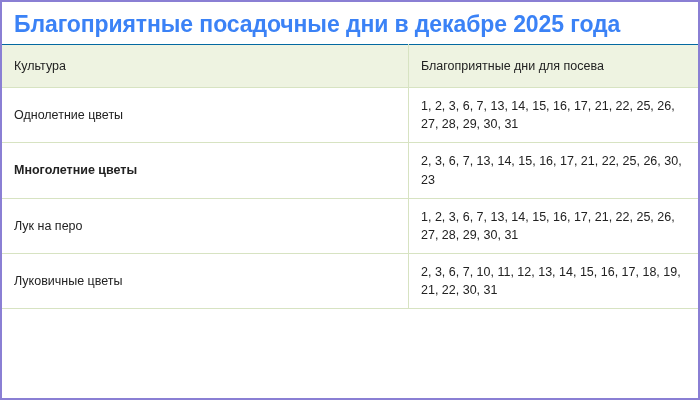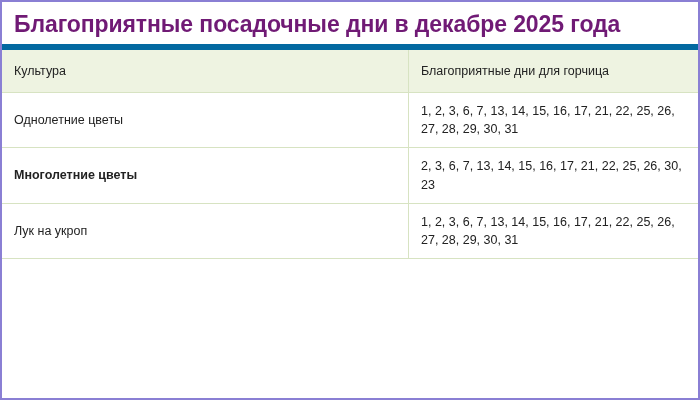--- a/index.html
+++ b/index.html
@@ -17,21 +17,21 @@
     box-sizing: border-box;
     width: 700px;
     height: 400px;
     border: 2px solid #8a7fd4;
     background: #ffffff;
     padding: 0;
     position: relative;
     overflow: hidden;
   }
   .title {
-    color: #701a75;
+    color: #3b82f6;
     font-size: 23px;
     font-weight: bold;
     line-height: 1.22;
     padding: 8px 14px 6px 12px;
     margin: 0;
     letter-spacing: -0.1px;
   }
   table.days-table {
     width: 100%;
     border-collapse: collapse;
@@ -57,48 +57,52 @@
     color: #222222;
     padding-top: 12px;
     padding-bottom: 12px;
   }
   table.days-table th.col-culture,
   table.days-table td.col-culture {
     width: 382px;
     border-right: 1px solid #d7e3c2;
   }
   table.days-table tr:first-child th {
-    border-top: 6px solid #0369a1;
+    border-top: 1px solid #0369a1;
   }
   .cell-strong {
     font-weight: bold;
     margin-left: 13px;
   }
 </style>
 </head>
 <body>
 
 <div class="page">
   <h1 class="title">Благоприятные посадочные дни в декабре 2025 года</h1>
 
   <table class="days-table">
     <thead>
       <tr>
         <th class="col-culture">Культура</th>
-        <th class="col-days">Благоприятные дни для горчица</th>
+        <th class="col-days">Благоприятные дни для посева</th>
       </tr>
     </thead>
     <tbody>
       <tr>
         <td class="col-culture">Однолетние цветы</td>
         <td class="col-days">1, 2, 3, 6, 7, 13, 14, 15, 16, 17, 21, 22, 25, 26, 27, 28, 29, 30, 31</td>
       </tr>
       <tr>
         <td class="col-culture cell-strong">Многолетние цветы</td>
         <td class="col-days">2, 3, 6, 7, 13, 14, 15, 16, 17, 21, 22, 25, 26, 30, 23</td>
       </tr>
       <tr>
-        <td class="col-culture">Лук на укроп</td>
+        <td class="col-culture">Лук на перо</td>
         <td class="col-days">1, 2, 3, 6, 7, 13, 14, 15, 16, 17, 21, 22, 25, 26, 27, 28, 29, 30, 31</td>
+      </tr>
+      <tr>
+        <td class="col-culture">Луковичные цветы</td>
+        <td class="col-days">2, 3, 6, 7, 10, 11, 12, 13, 14, 15, 16, 17, 18, 19, 21, 22, 30, 31</td>
       </tr>
     </tbody>
   </table>
 </div>
 
 </body></html>

